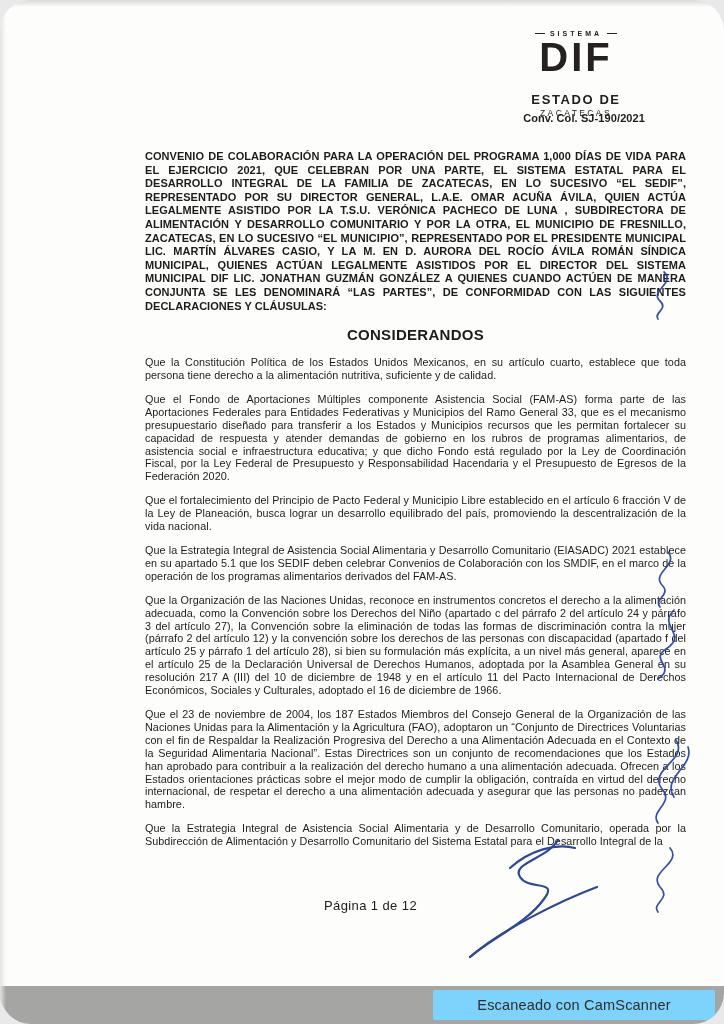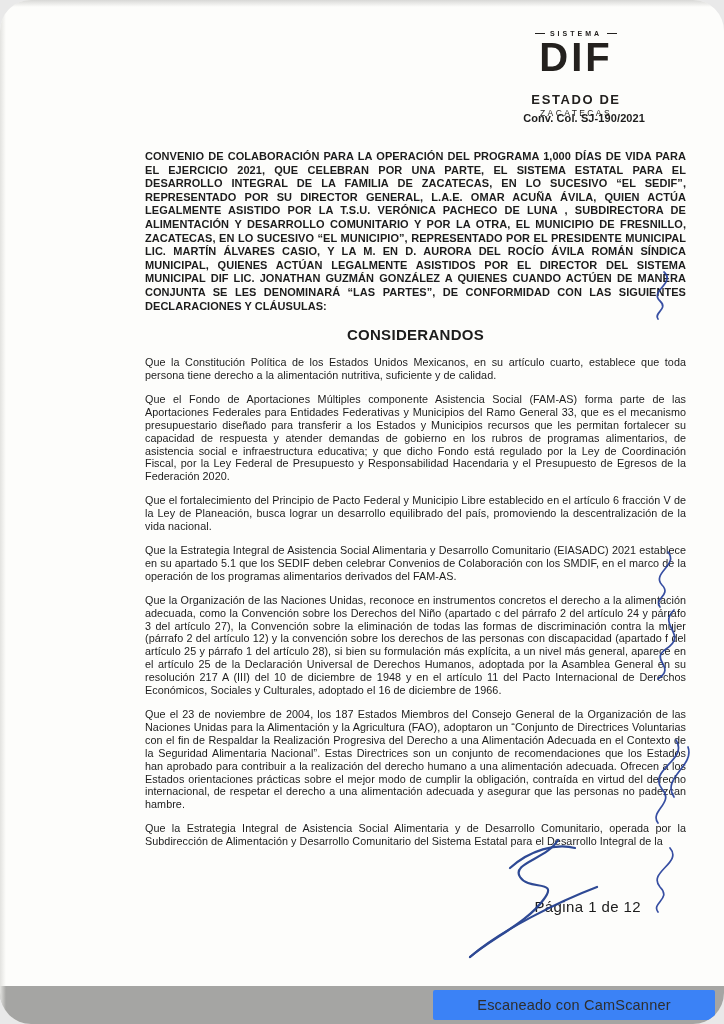--- a/index.html
+++ b/index.html
@@ -68,21 +68,21 @@
     margin: 13px 0 13px 0; letter-spacing: .3px;
   }
   .para {
     font-size: 10.8px; line-height: 12.9px; text-align: justify;
     margin-bottom: 11px; letter-spacing: .05px;
   }
 
   .page-number {
     position: absolute;
     left: 100px; top: 898px; width: 541px;
-    text-align: right; font-size: 15px; letter-spacing: .4px;
+    text-align: center; font-size: 13px; letter-spacing: .4px;
   }
 
   
   .signatures {
     position: absolute; inset: 0;
     width: 724px; height: 1024px;
     pointer-events: none;
   }
   .signatures path {
     fill: none;
@@ -93,21 +93,21 @@
   
   .scan-bar {
     position: absolute;
     left: 0; right: 0; bottom: 0; height: 38px;
     background: #a5a5a3;
   }
   .scan-label {
     position: absolute;
     right: 9px; bottom: 4px;
     width: 282px; height: 30px;
-    background: #3b82f6;
+    background: #7dd3fc;
     border-radius: 2px;
     display: flex; align-items: center; justify-content: center;
     font-size: 14.5px; font-weight: 500; color: #2e2e2e;
     letter-spacing: .2px;
   }
 </style>
 </head>
 <body>
 
 <div class="page">

